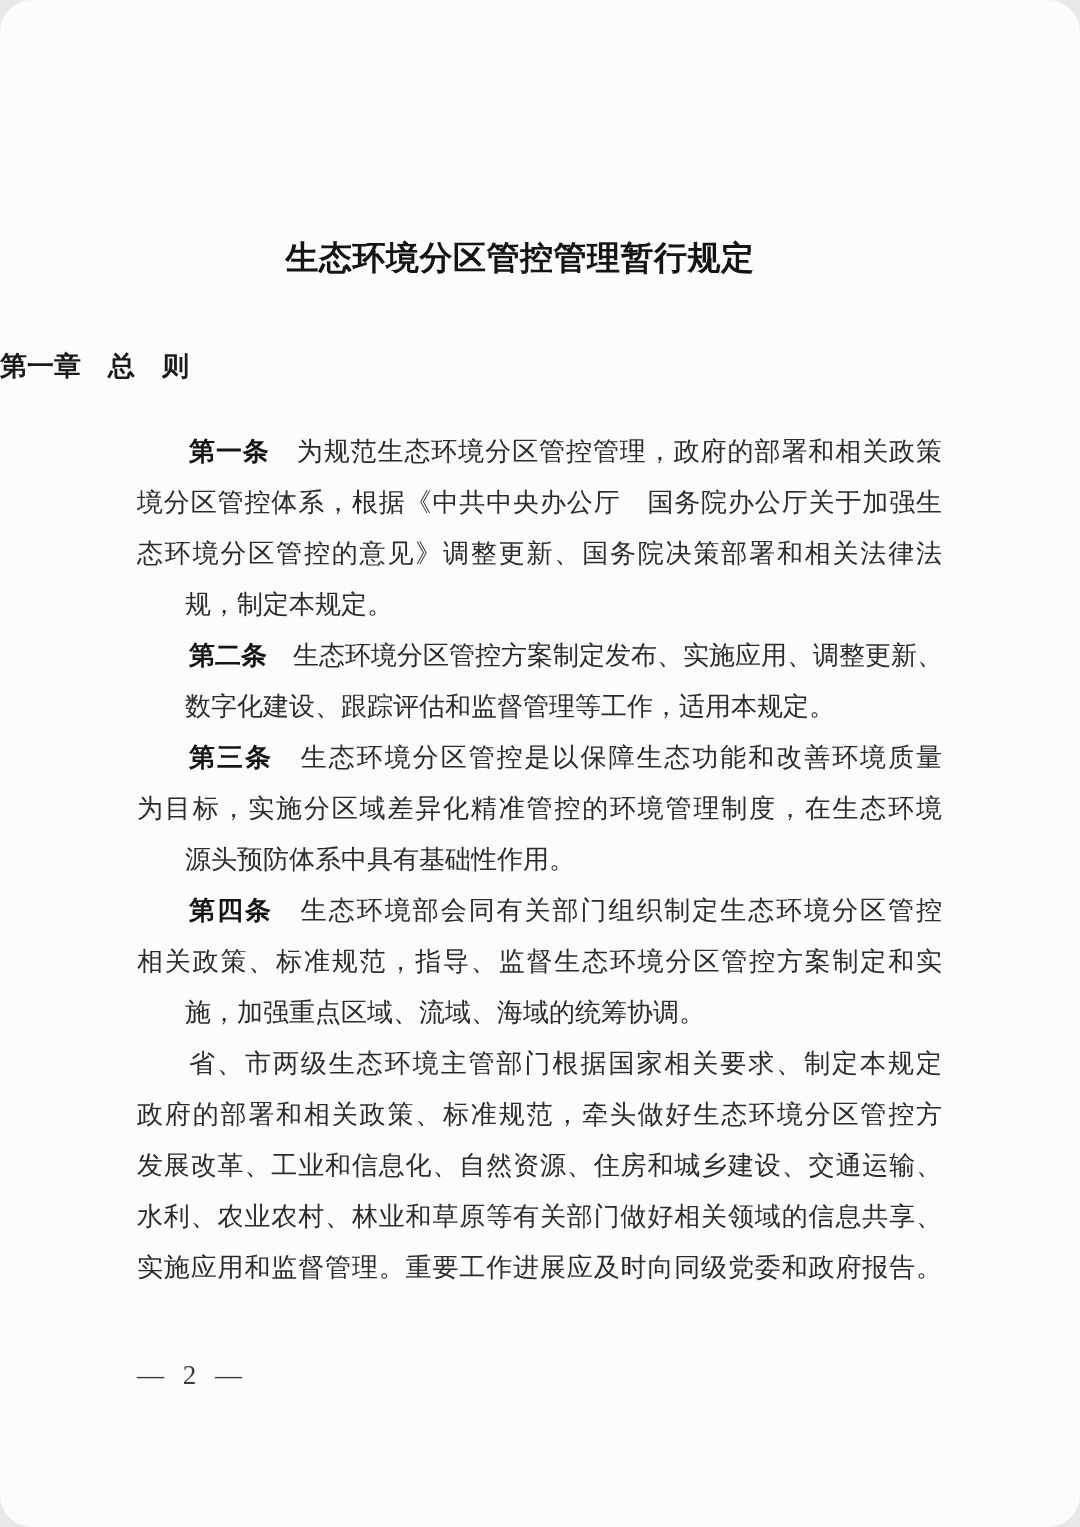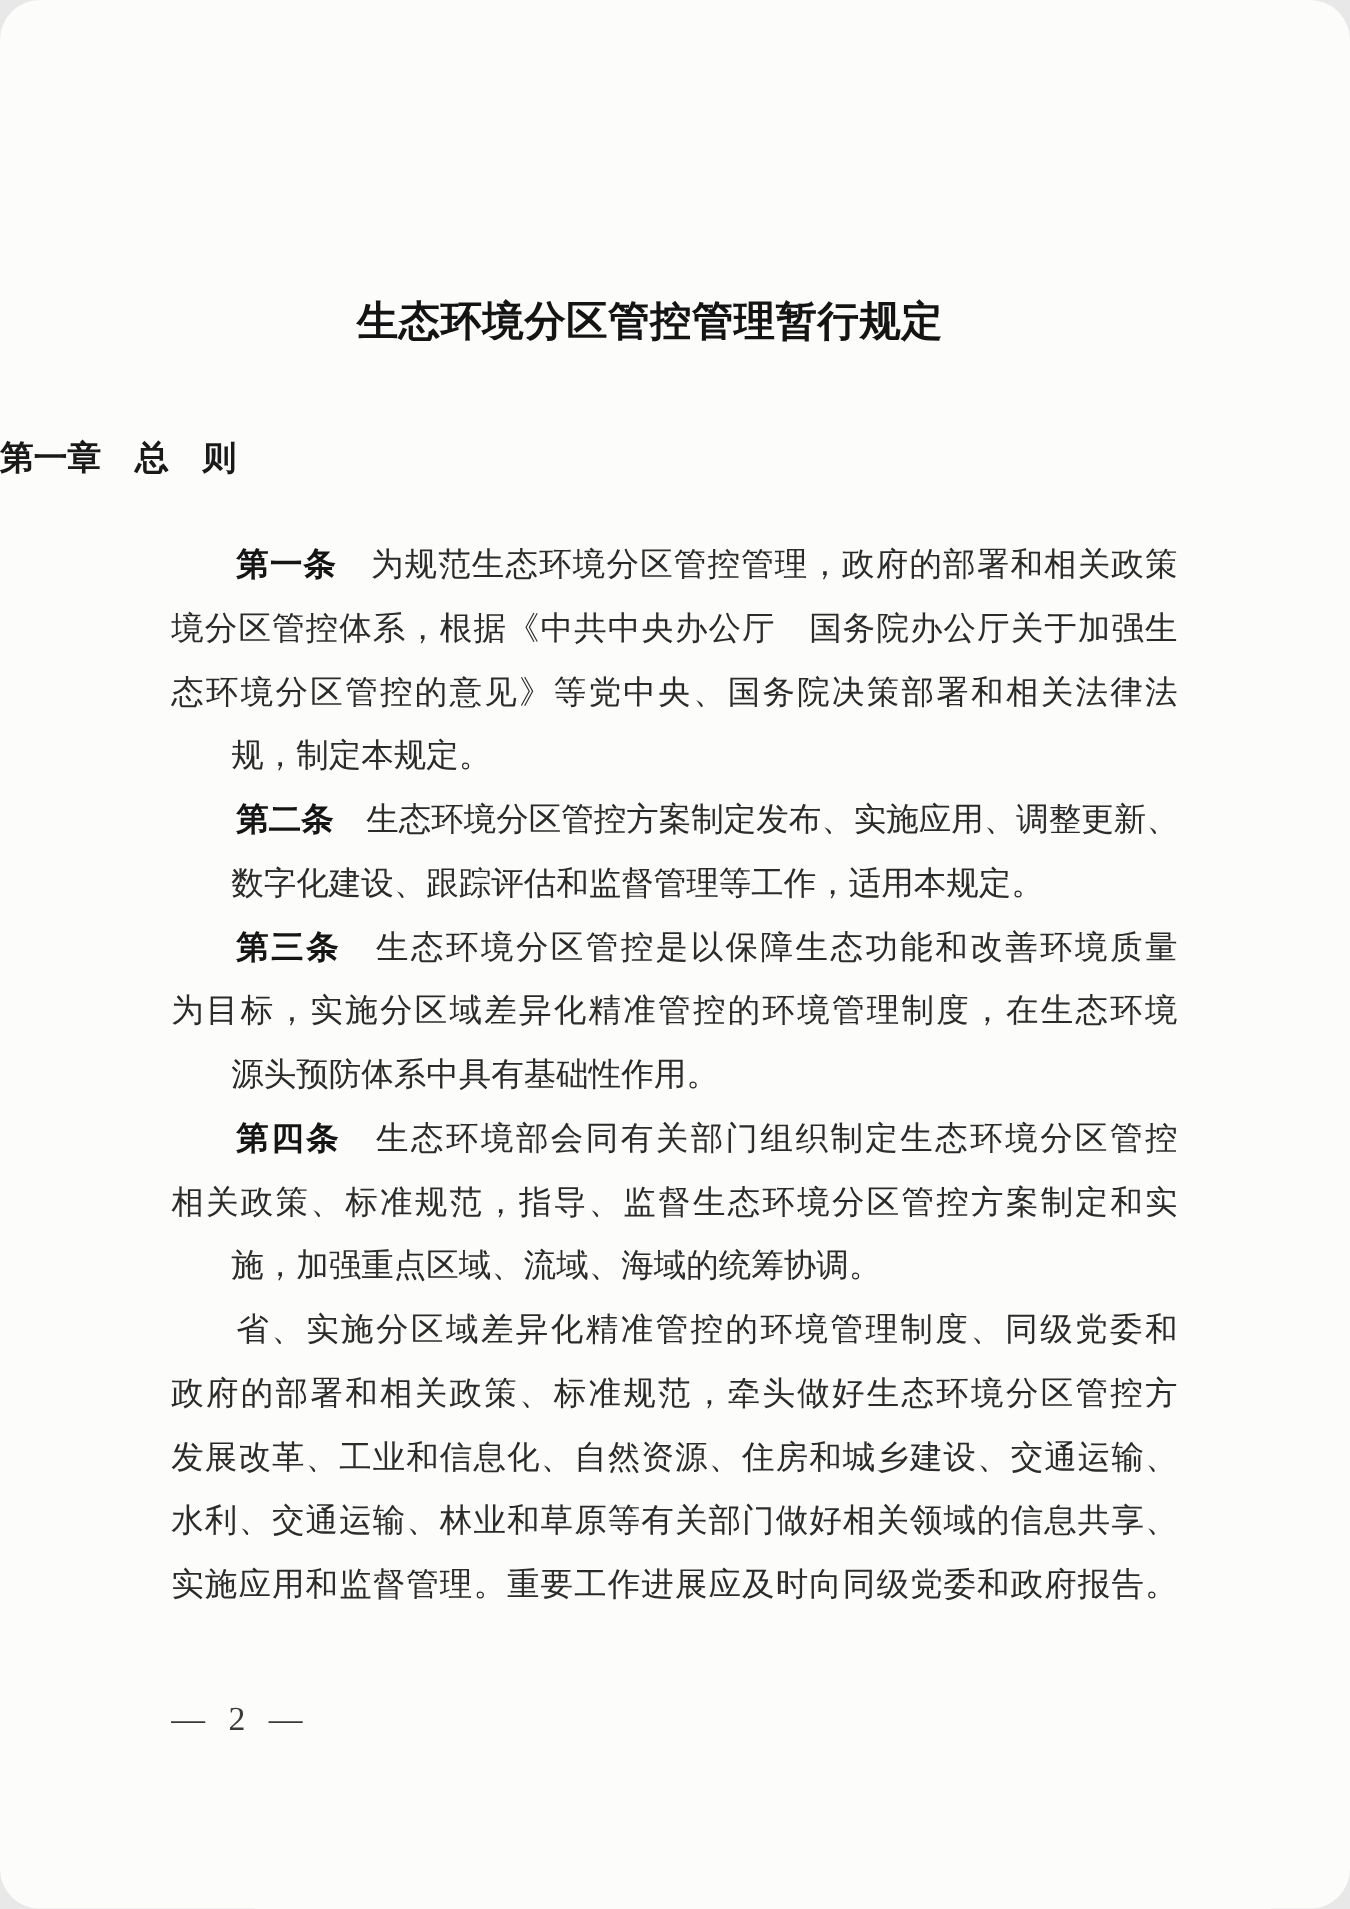--- a/index.html
+++ b/index.html
@@ -94,31 +94,31 @@
 <body>
 
 <div class="page">
   <div class="doc-title">生态环境分区管控管理暂行规定</div>
 
   <div class="chapter">第一章　总　则</div>
 
   <div class="body-text" id="body-text">
       <div class="line first"><b class="article-label">第一条</b><span>为规范生态环境分区管控管理，政府的部署和相关政策</span></div>
       <div class="line"><span>境分区管控体系，根据《中共中央办公厅　国务院办公厅关于加强生</span></div>
-      <div class="line"><span>态环境分区管控的意见》等党中央、国务院决策部署和相关法律法</span></div>
+      <div class="line"><span>态环境分区管控的意见》调整更新、国务院决策部署和相关法律法</span></div>
       <div class="line short"><span>规，制定本规定。</span></div>
       <div class="line first"><b class="article-label">第二条</b><span>生态环境分区管控方案制定发布、实施应用、调整更新、</span></div>
       <div class="line short"><span>数字化建设、跟踪评估和监督管理等工作，适用本规定。</span></div>
       <div class="line first"><b class="article-label">第三条</b><span>生态环境分区管控是以保障生态功能和改善环境质量</span></div>
       <div class="line"><span>为目标，实施分区域差异化精准管控的环境管理制度，在生态环境</span></div>
       <div class="line short"><span>源头预防体系中具有基础性作用。</span></div>
       <div class="line first"><b class="article-label">第四条</b><span>生态环境部会同有关部门组织制定生态环境分区管控</span></div>
       <div class="line"><span>相关政策、标准规范，指导、监督生态环境分区管控方案制定和实</span></div>
       <div class="line short"><span>施，加强重点区域、流域、海域的统筹协调。</span></div>
-      <div class="line first"><span>省、实施分区域差异化精准管控的环境管理制度、同级党委和</span></div>
+      <div class="line first"><span>省、市两级生态环境主管部门根据国家相关要求、制定本规定</span></div>
       <div class="line"><span>政府的部署和相关政策、标准规范，牵头做好生态环境分区管控方</span></div>
       <div class="line"><span>发展改革、工业和信息化、自然资源、住房和城乡建设、交通运输、</span></div>
-      <div class="line"><span>水利、交通运输、林业和草原等有关部门做好相关领域的信息共享、</span></div>
+      <div class="line"><span>水利、农业农村、林业和草原等有关部门做好相关领域的信息共享、</span></div>
       <div class="line"><span>实施应用和监督管理。重要工作进展应及时向同级党委和政府报告。</span></div>
     </div>
 
   <div class="footer">— 2 —</div>
 </div>
 
 </body></html>

